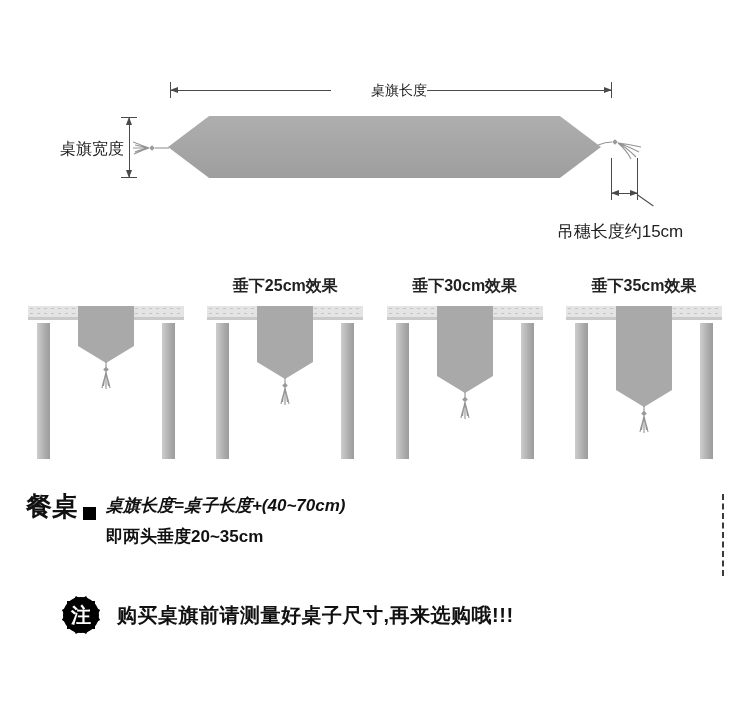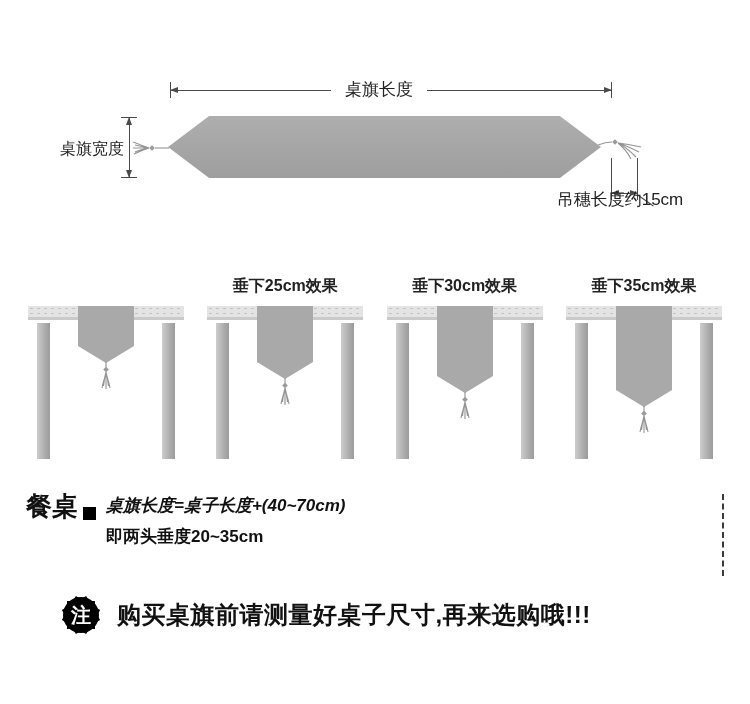--- a/index.html
+++ b/index.html
@@ -16,42 +16,42 @@
   .hline.a-right::after { content:""; position:absolute; right:-1px; top:-3px; width:0; height:0;
     border-left:8px solid #4a4a4a; border-top:3.5px solid transparent; border-bottom:3.5px solid transparent; }
   .vline.a-up::before { content:""; position:absolute; top:-1px; left:-3px; width:0; height:0;
     border-bottom:8px solid #4a4a4a; border-left:3.5px solid transparent; border-right:3.5px solid transparent; }
   .vline.a-down::after { content:""; position:absolute; bottom:-1px; left:-3px; width:0; height:0;
     border-top:8px solid #4a4a4a; border-left:3.5px solid transparent; border-right:3.5px solid transparent; }
 
   .dim-label { position:absolute; color:#222; line-height:20px; }
   .seg-l { left:171px; top:90px; width:160px; }
   .seg-r { left:427px; top:90px; width:184px; }
-  .len-label { left:331px; top:80px; width:96px; text-align:center; font-size:17px; }
+  .len-label { left:331px; top:80px; width:96px; text-align:right; font-size:14px; }
   .tick-l { left:170px; top:82px; height:16px; }
   .tick-r { left:611px; top:82px; height:16px; }
 
   .runner { position:absolute; left:168px; top:116px; width:433px; height:62px;
     background:linear-gradient(180deg,#aeaeae,#9e9e9e);
     clip-path:polygon(0 50%, 9.5% 0, 90.5% 0, 100% 50%, 90.5% 100%, 9.5% 100%); }
 
   .tassel-left { position:absolute; left:133px; top:137px; }
   .tassel-right { position:absolute; left:598px; top:131px; }
 
   .wtick-t { left:121px; top:117px; width:16px; }
   .wtick-b { left:121px; top:177px; width:16px; }
   .wdim { left:129px; top:118px; height:59px; }
   .width-label { left:52px; top:139px; width:72px; text-align:right; font-size:16px; }
 
   .tas-l { left:611px; top:158px; height:42px; }
   .tas-r { left:637px; top:158px; height:42px; }
   .tas-dim { left:612px; top:193px; width:25px; }
   .leader { position:absolute; left:637px; top:194px; width:20px; height:1px; background:#4a4a4a;
     transform:rotate(35deg); transform-origin:left center; }
-  .tassel-label { left:530px; top:190px; width:180px; text-align:center; font-size:17px; }
+  .tassel-label { left:530px; top:222px; width:180px; text-align:center; font-size:17px; }
 
   
   .tables { display:flex; justify-content:space-between; padding:36px 28px 0; }
   .fig { position:relative; width:156px; height:190px; }
   .fig-label { position:absolute; top:0; left:0; right:0; text-align:center; font-size:16px; font-weight:bold; color:#222; }
   .tabletop { position:absolute; top:30px; left:0; right:0; height:14px;
     background-color:#e4e4e4;
     background-image:radial-gradient(#c3c3c3 1px, transparent 1.3px);
     background-size:7px 5px;
     border-bottom:3px solid #cacaca; }
@@ -84,21 +84,21 @@
   
   .note-row { display:flex; align-items:center; margin-top:18px; padding-left:60px; }
   .note-badge { position:relative; width:42px; height:42px; flex:none; }
   .badge-star { position:absolute; left:7px; top:7px; width:28px; height:28px; background:#000; z-index:0; }
   .badge-star.s2 { transform:rotate(30deg); }
   .badge-star.s3 { transform:rotate(60deg); }
   .note-badge::before { content:""; position:absolute; left:3px; top:3px; width:36px; height:36px;
     border-radius:50%; background:#000; z-index:1; }
   .badge-text { position:absolute; inset:0; z-index:2; display:flex; align-items:center; justify-content:center;
     color:#fff; font-size:20px; font-weight:bold; }
-  .note-text { margin-left:15px; font-size:24px; font-weight:bold; color:#111; letter-spacing:.5px; }
+  .note-text { margin-left:15px; font-size:20px; font-weight:bold; color:#111; letter-spacing:.5px; }
 </style>
 </head>
 <body>
 
 <div class="page">
 
   <svg class="svg-defs" aria-hidden="true">
     <defs>
       <g id="tassel-hang" stroke="#949494" fill="none" stroke-width="1.1">
         <path d="M8 0 L8 6"></path>

